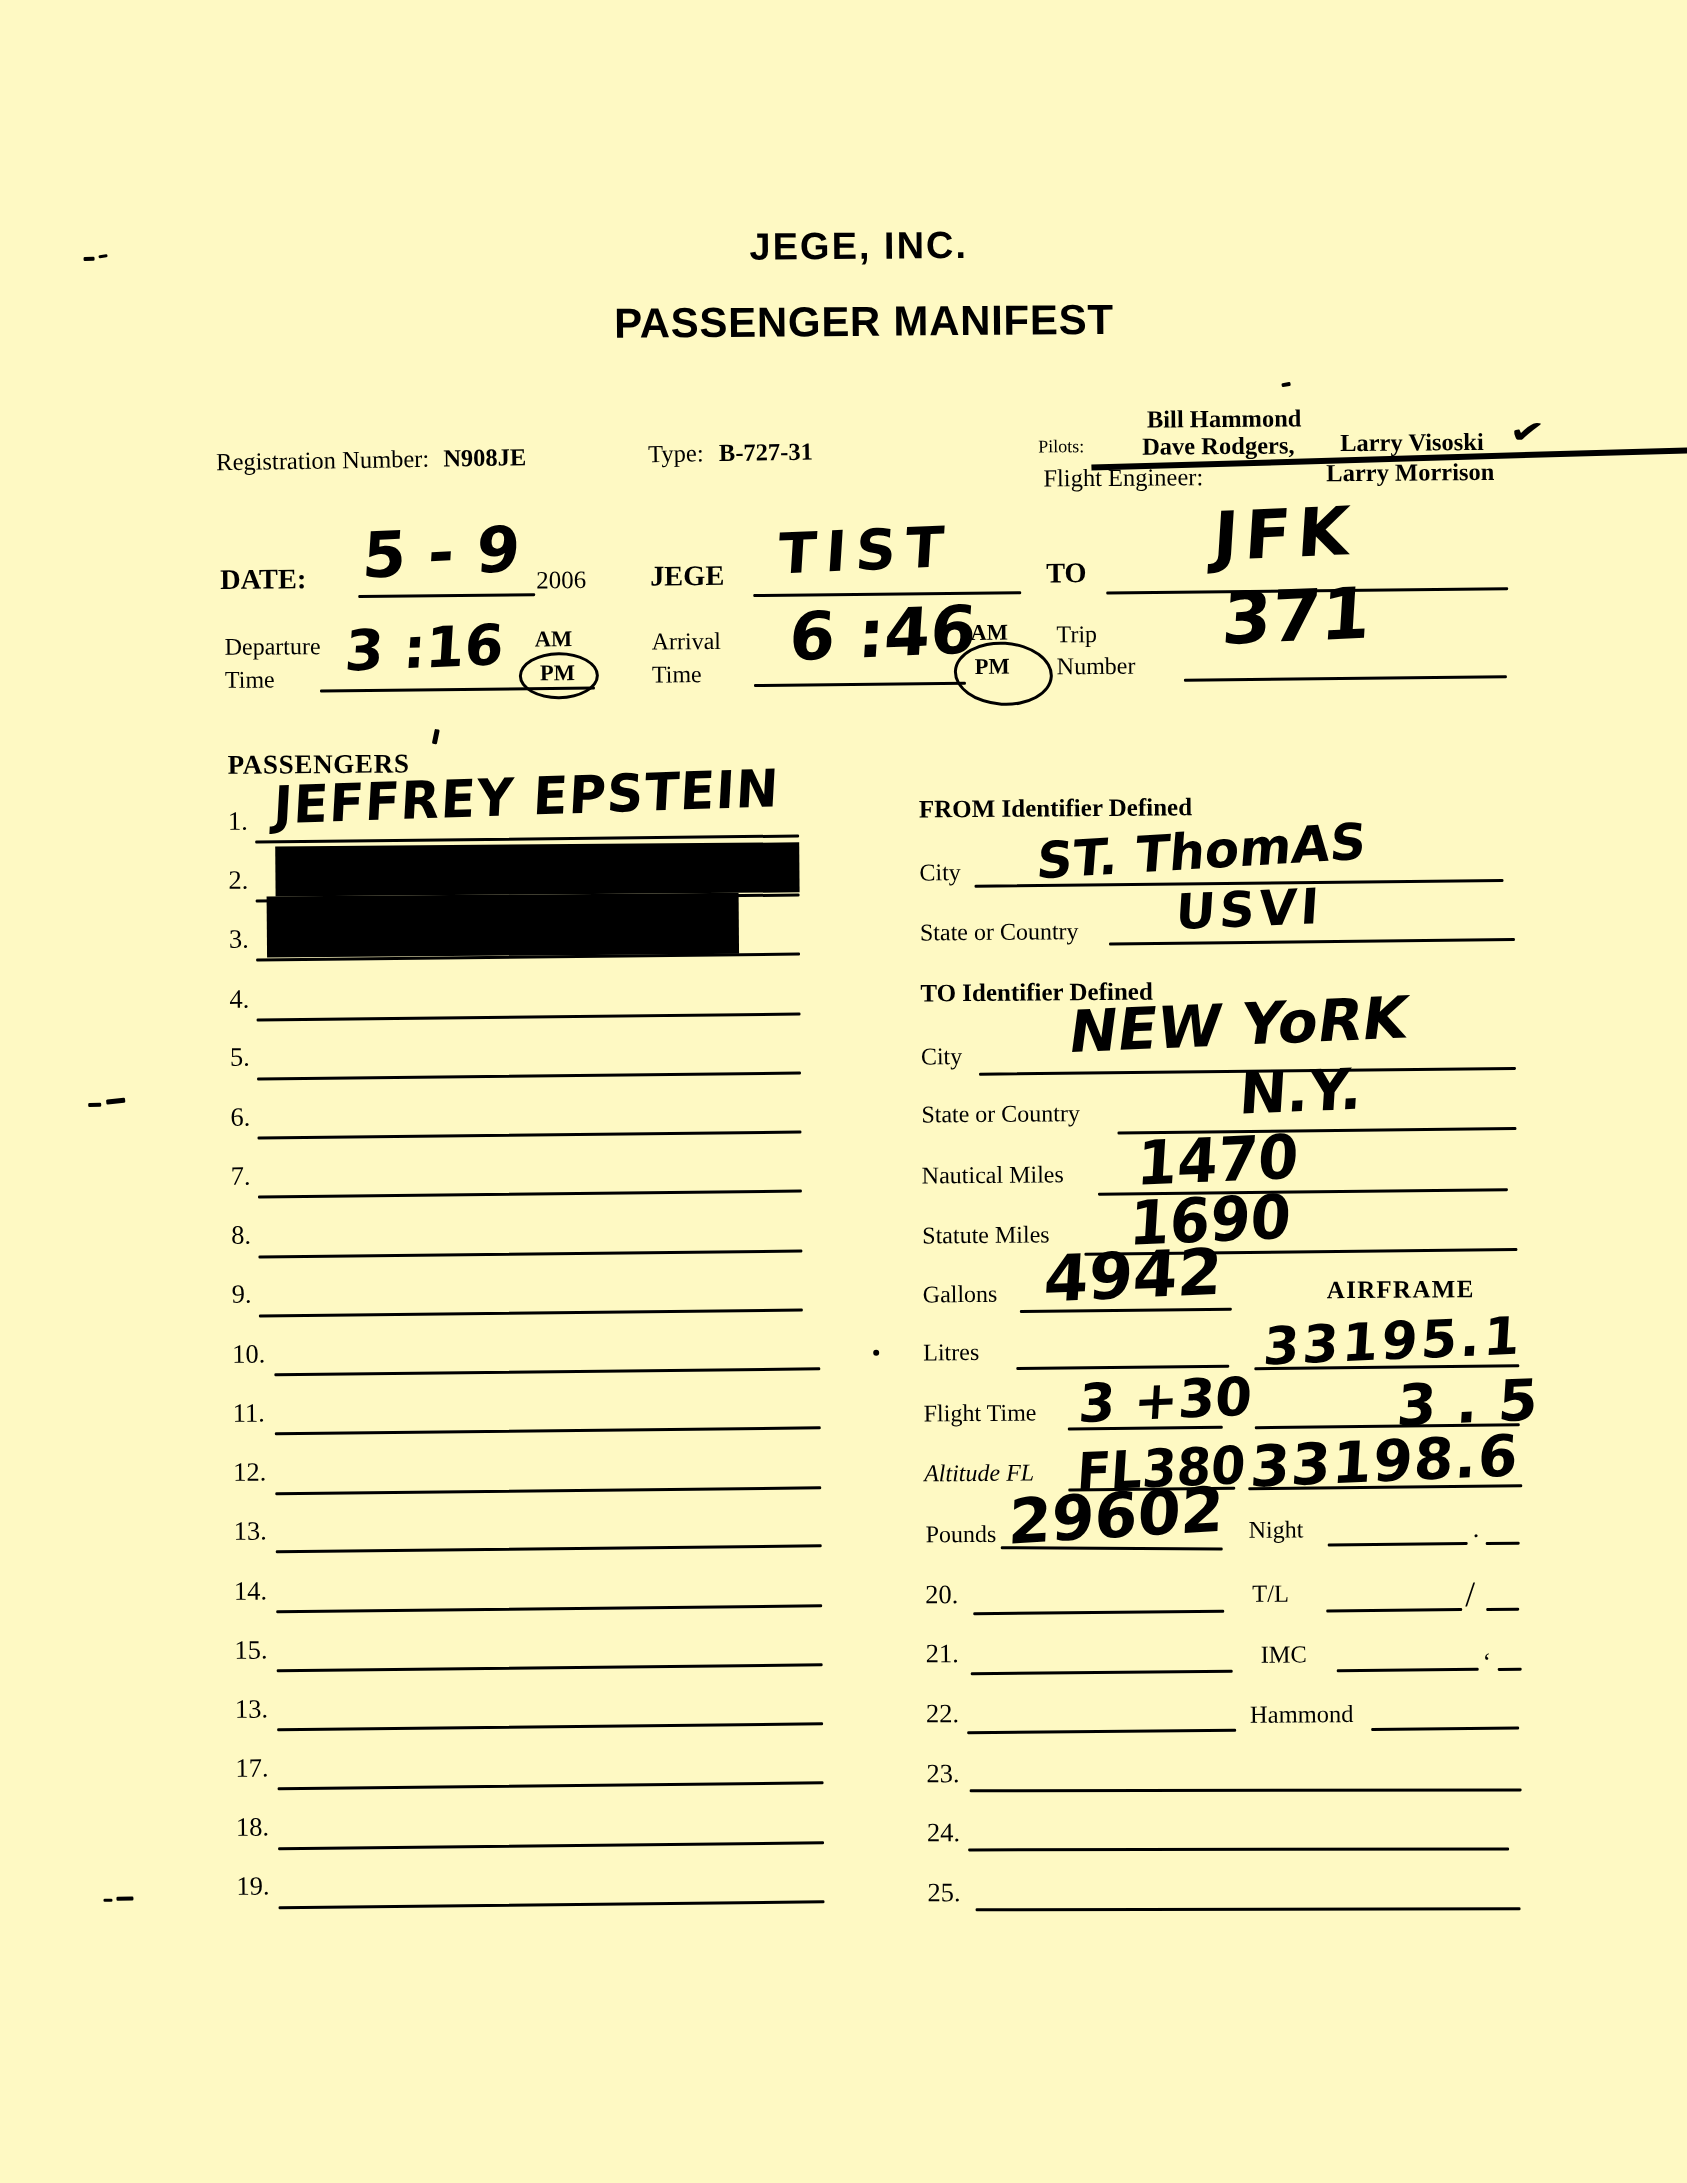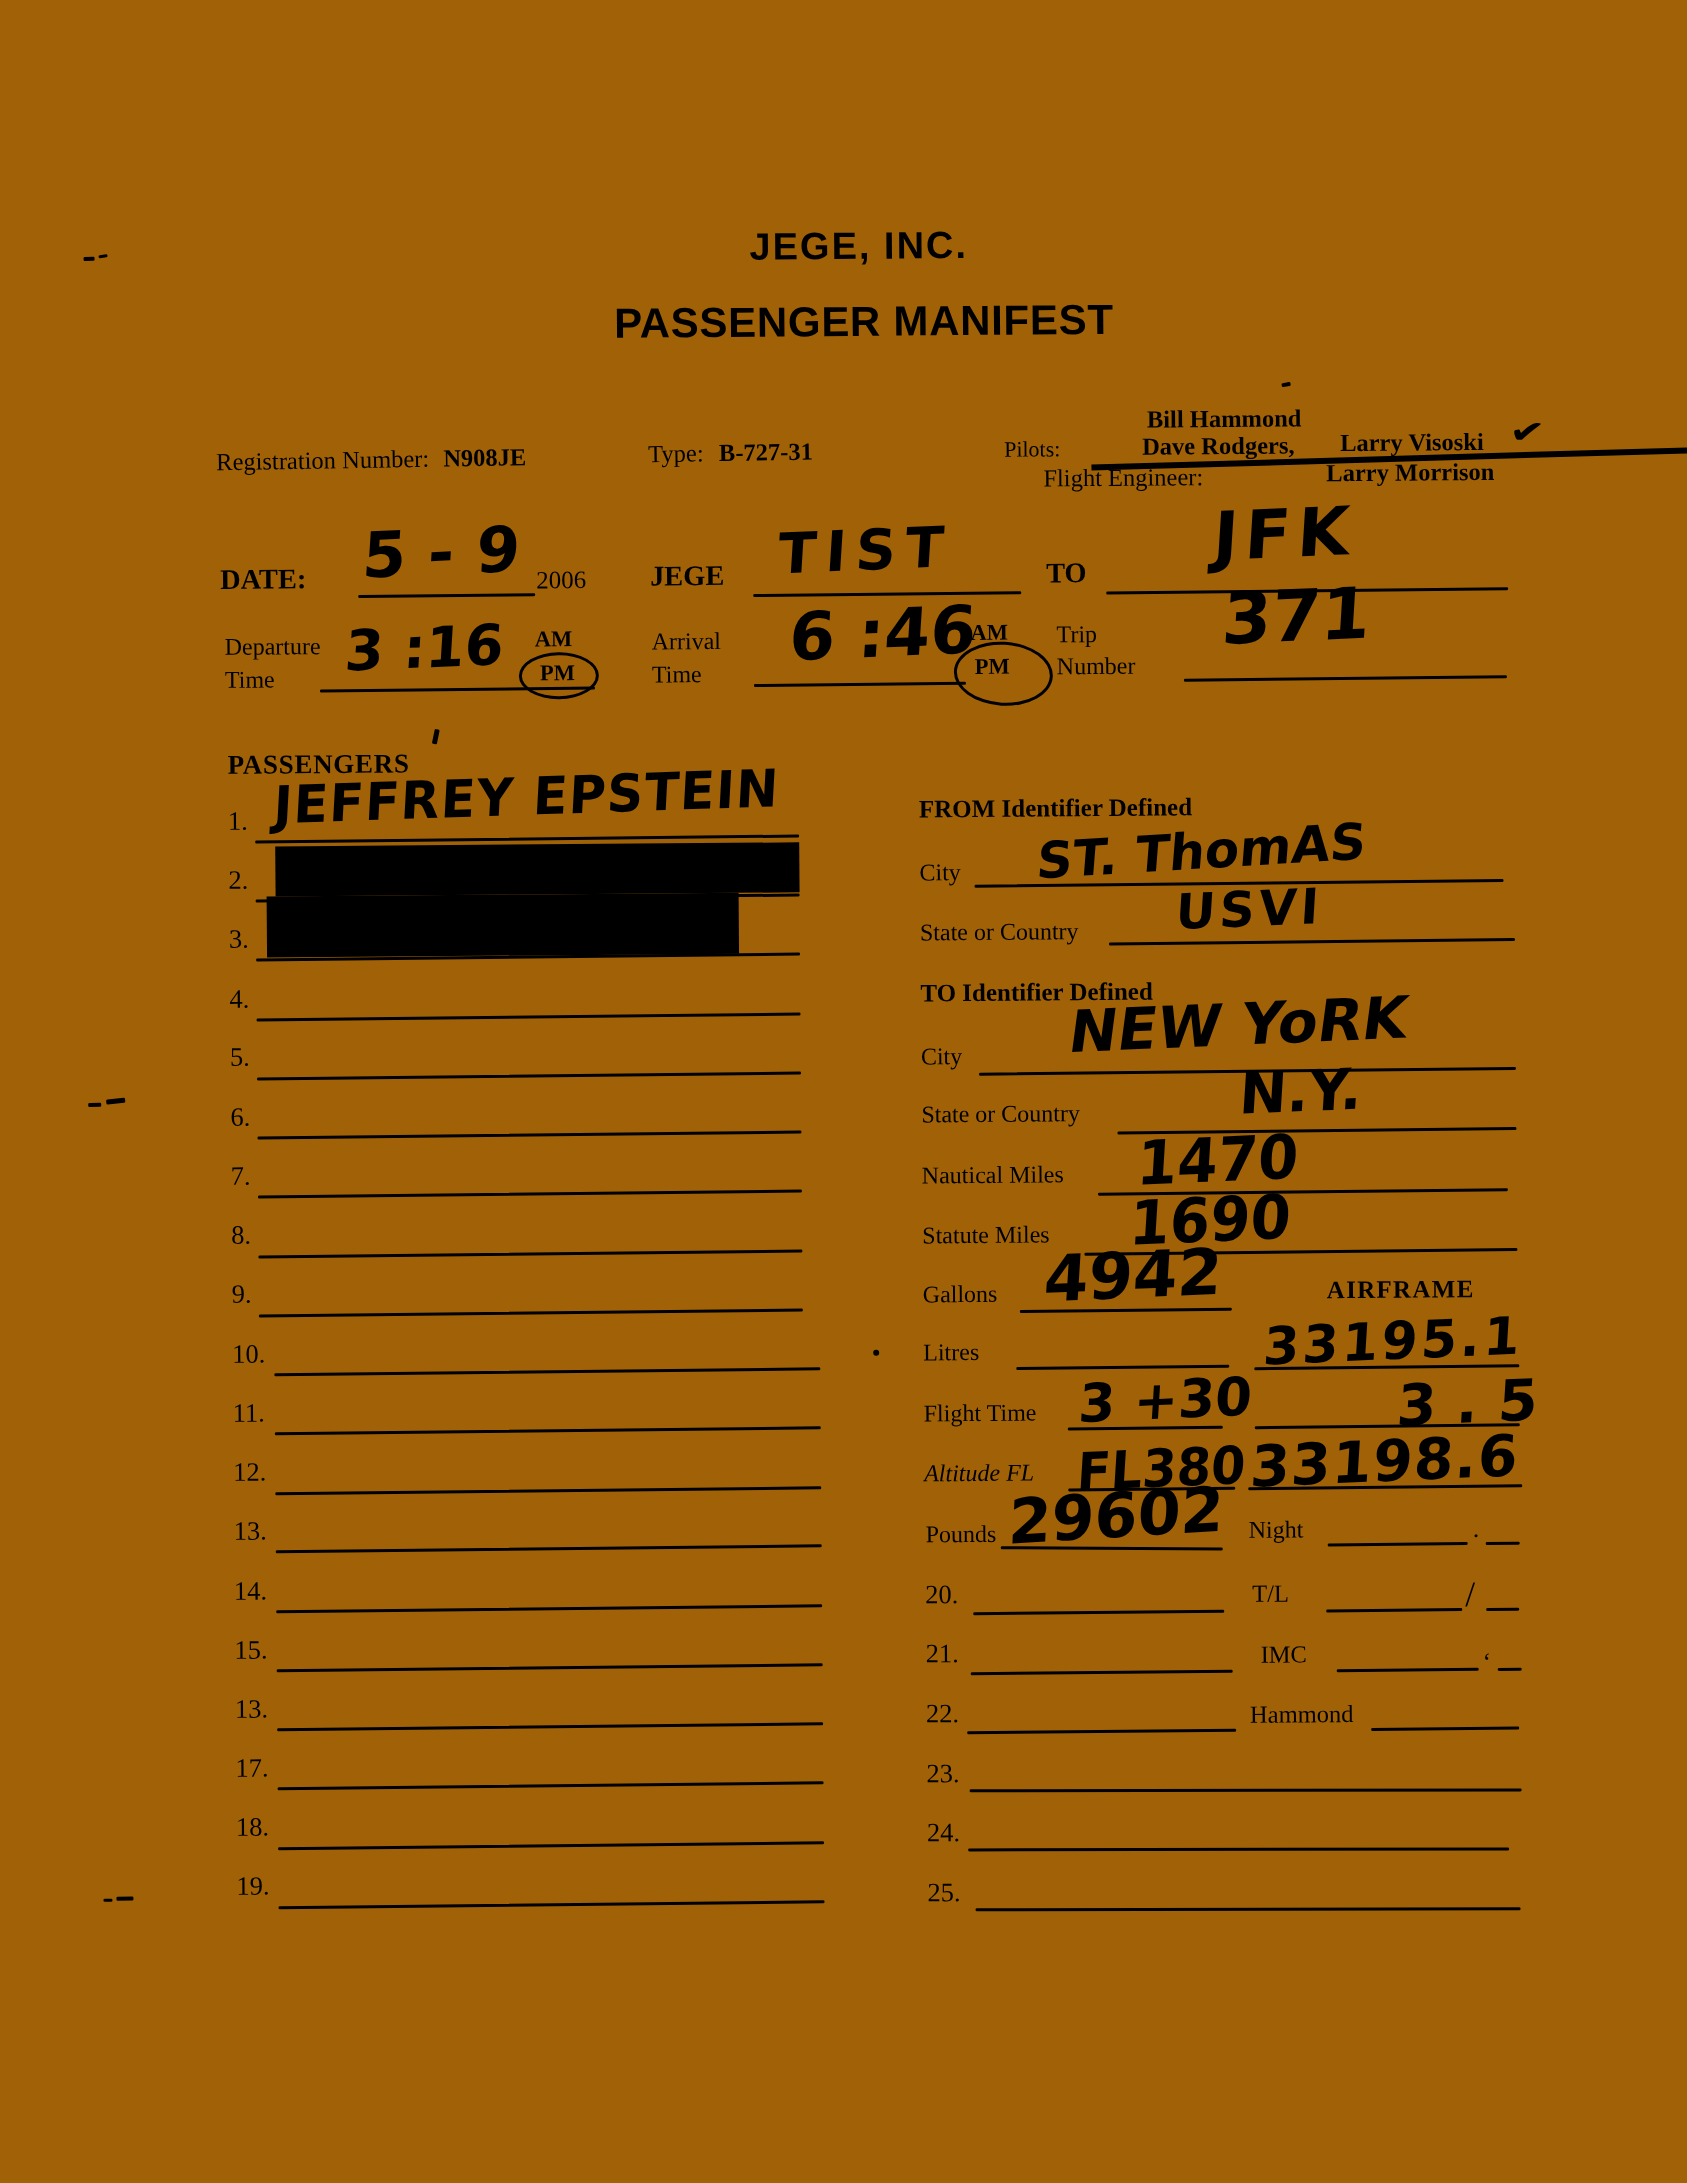--- a/index.html
+++ b/index.html
@@ -1,16 +1,16 @@
 <!DOCTYPE html>
 <html style="font-size:10.6px"><head>
 <meta charset="utf-8">
 <style>
   html,body{margin:0;padding:0;background:#ffffff;}
-  .page{position:relative;width:1687px;height:2183px;background:#a16207;overflow:hidden;
+  .page{position:relative;width:1687px;height:2183px;background:#fef9c3;overflow:hidden;
         font-family:"Liberation Serif",serif;color:#000;}
   .scan{position:absolute;inset:0;transform:rotate(-0.45deg);transform-origin:50% 55%;}
   .abs{position:absolute;white-space:nowrap;}
   .ser{font-family:"Liberation Serif",serif;}
   .sans{font-family:"Liberation Sans",sans-serif;}
   .b{font-weight:bold;}
   .hw{position:absolute;white-space:nowrap;font-family:"DejaVu Sans",sans-serif;font-weight:bold;
       transform:rotate(-2deg) skewX(-6deg);transform-origin:left bottom;}
   .ln{position:absolute;background:#000;height:2.6px;border-radius:1.3px;transform:rotate(-0.18deg);}
   .bar{position:absolute;background:#000;}
@@ -32,21 +32,21 @@
 
     <div class="abs ser" style="left:222px;top:442px;font-size:24.5px;transform:rotate(-0.5deg);">
       <span>Registration Number:</span>
       <span class="b" style="margin-left:8px;">N908JE</span>
     </div>
     <div class="abs ser" style="left:654px;top:438px;font-size:24.5px;transform:rotate(-0.5deg);">
       <span>Type:</span>
       <span class="b" style="margin-left:9.3px;">B-727-31</span>
     </div>
     <div class="abs ser b" style="left:1153px;top:408px;font-size:24.5px;">Bill Hammond</div>
-    <div class="abs ser" style="left:1010px;top:438px;font-size:22px;">Pilots:</div>
+    <div class="abs ser" style="left:1044px;top:438px;font-size:18px;">Pilots:</div>
     <div class="abs ser b strike" style="left:1148px;top:435px;font-size:24.5px;">Dave Rodgers,</div>
     <div class="abs ser b" style="left:1346px;top:433px;font-size:24.5px;">Larry Visoski</div>
     <div class="abs" style="left:1519px;top:417px;font-size:34px;transform:rotate(6deg) scaleX(1.25);font-family:'DejaVu Sans',sans-serif;">✔</div>
     <div class="abs ser" style="left:1049px;top:466px;font-size:24.5px;">Flight Engineer:</div>
     <div class="abs ser b" style="left:1332px;top:463px;font-size:24.5px;">Larry Morrison</div>
 
     <div class="abs ser b" style="left:225px;top:559px;font-size:28.4px;">DATE:</div>
     <div class="hw" style="left:365px;top:516px;font-size:63px;">5 - 9</div>
     <div class="ln" style="left:363px;top:591px;width:177px;"></div>
     <div class="abs ser" style="left:541px;top:564px;font-size:25px;">2006</div>

